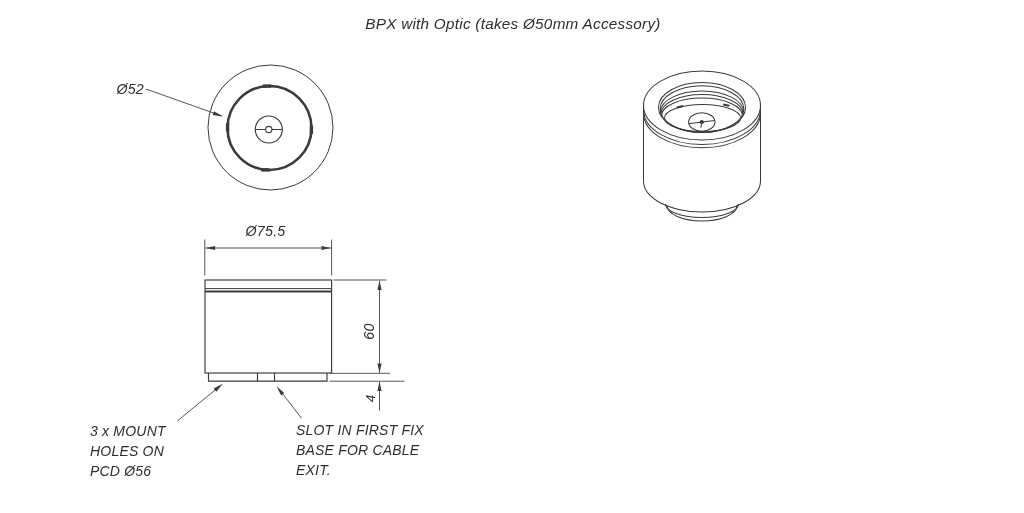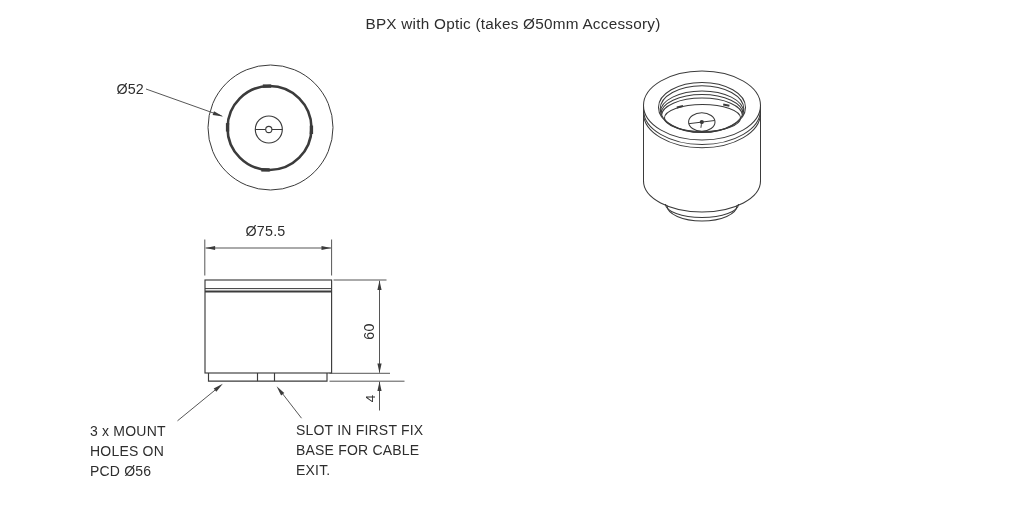--- a/index.html
+++ b/index.html
@@ -9,20 +9,21 @@
     --bg:#ffffff;
   }
   *{box-sizing:border-box;}
   html,body{margin:0;padding:0;background:var(--bg);}
   .canvas{
     position:relative;
     width:1024px;
     height:513px;
     background:var(--bg);
     overflow:hidden;
+    font-style:italic;
   }
   svg{display:block;}
   .ln{fill:none;stroke:var(--line);stroke-width:1.15;stroke-linecap:butt;}
   .ln-thin{stroke-width:1.0;}
   .ring{stroke-width:2.6;}
   .band{stroke-width:2.0;}
   .iso{stroke-width:1.05;}
   .tabmark{stroke-width:2.0;}
   .dim{fill:none;stroke:var(--dim);stroke-width:0.95;}
   .ah{fill:var(--line);stroke:none;}

